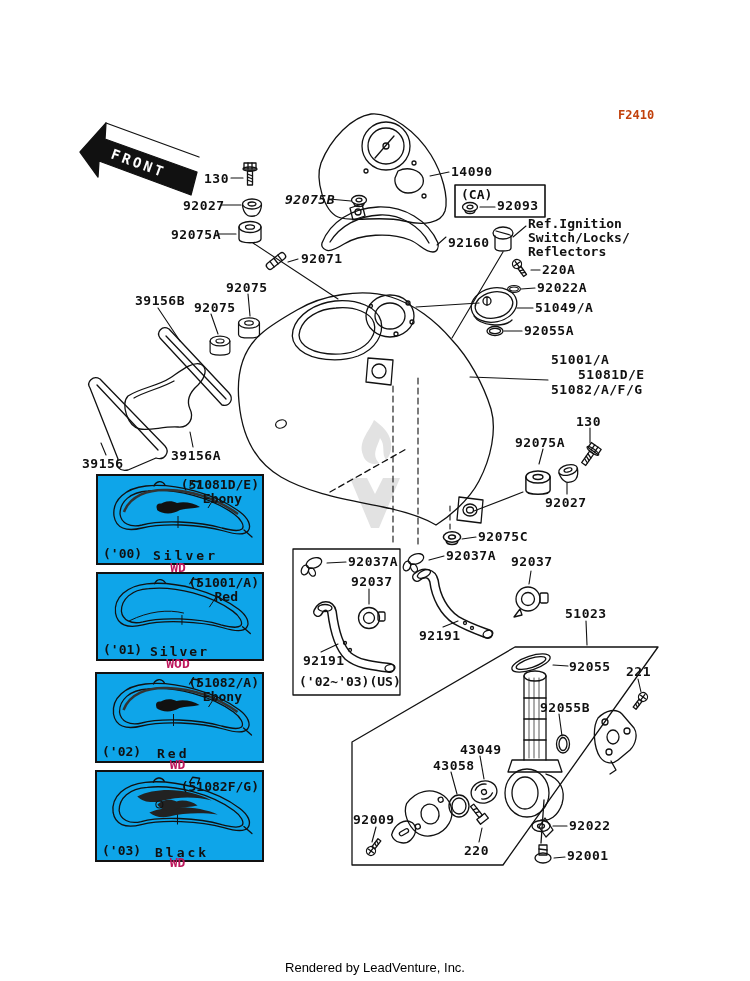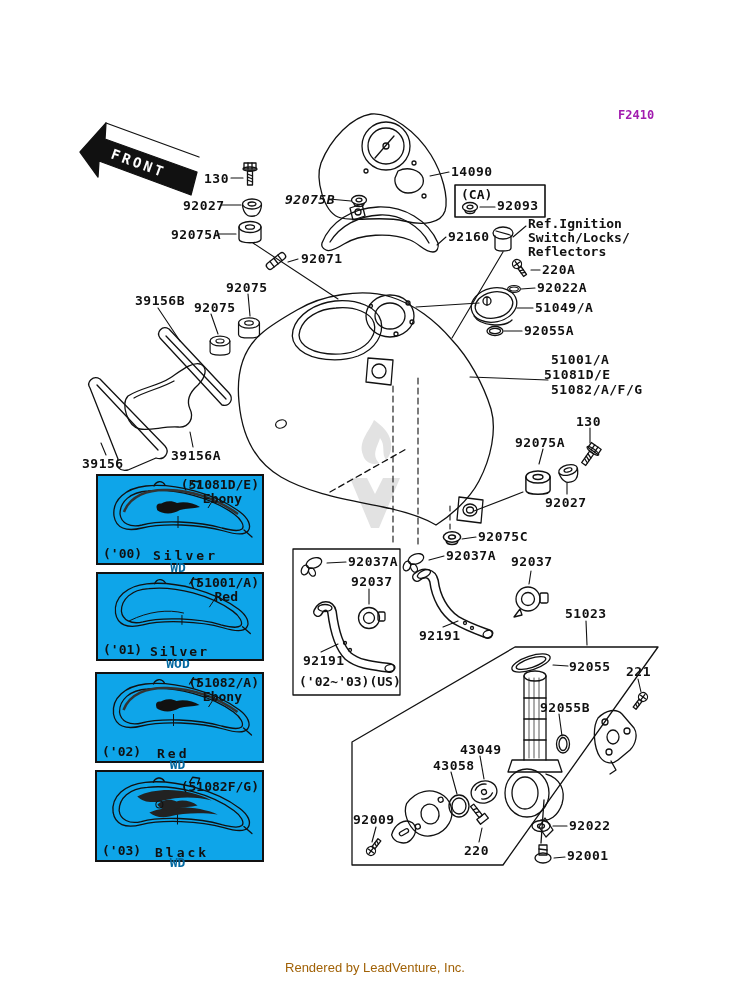--- a/index.html
+++ b/index.html
@@ -4,26 +4,26 @@
 <style>
   html,body{margin:0;padding:0;background:#fff;}
   .stage{position:relative;width:750px;height:981px;background:#fff;overflow:hidden;
          font-family:"DejaVu Sans Mono",monospace;}
   .stage svg.art{position:absolute;left:0;top:0;}
   #labels-layer{position:absolute;left:0;top:0;width:750px;height:981px;}
   .plabel{position:absolute;font:700 13px "DejaVu Sans Mono",monospace;letter-spacing:0.5px;
           color:#111;white-space:nowrap;line-height:13px;}
   .note-line{position:absolute;font:700 13px "DejaVu Sans Mono",monospace;color:#111;white-space:nowrap;}
   .caption{position:absolute;font:700 13px "DejaVu Sans Mono",monospace;color:#111;letter-spacing:0;white-space:nowrap;}
-  .diagram-code{position:absolute;left:618px;top:108px;font:700 12px "DejaVu Sans Mono",monospace;color:#a21caf;}
+  .diagram-code{position:absolute;left:618px;top:108px;font:700 12px "DejaVu Sans Mono",monospace;color:#c2410c;}
   .vbox{position:absolute;border:2px solid #111;background:#0ea5e9;}
   .vbox .vt{position:absolute;font:700 13px "DejaVu Sans Mono",monospace;color:#111;white-space:nowrap;}
-  .vdrive{position:absolute;font:700 13px "DejaVu Sans Mono",monospace;color:#0369a1;text-align:center;}
+  .vdrive{position:absolute;font:700 13px "DejaVu Sans Mono",monospace;color:#be185d;text-align:center;}
   .footer-credit{position:absolute;left:0;top:960px;width:750px;text-align:center;
-          font:13px "Liberation Sans",sans-serif;color:#a16207;}
+          font:13px "Liberation Sans",sans-serif;color:#000000;}
   .wm-text{position:absolute;left:252px;top:534px;font:700 24px "Liberation Sans",sans-serif;
           color:#e2e2e2;letter-spacing:11px;white-space:nowrap;}
 </style>
 </head>
 <body>
 
 <div class="stage">
 
 
   <svg class="art" width="750" height="981" viewBox="0 0 750 981" fill="none" stroke="#111" stroke-width="1.3" stroke-linecap="round" stroke-linejoin="round">
@@ -326,30 +326,30 @@
     </g>
   </svg>
 
   <div id="labels-layer">
       <div class="plabel" style="left: 204px; top: 172px;">130</div>
       <div class="plabel" style="left: 183px; top: 199px;">92027</div>
       <div class="plabel" style="left: 171px; top: 228px;">92075A</div>
       <div class="plabel" style="left: 285px; top: 193px; font-style: italic;">92075B</div>
       <div class="plabel" style="left: 301px; top: 252px;">92071</div>
       <div class="plabel" style="left: 451px; top: 165px;">14090</div>
-      <div class="plabel" style="left: 448px; top: 230px;">92160</div>
+      <div class="plabel" style="left: 448px; top: 236px;">92160</div>
       <div class="plabel" style="left: 542px; top: 263px;">220A</div>
       <div class="plabel" style="left: 537px; top: 281px;">92022A</div>
       <div class="plabel" style="left: 535px; top: 301px;">51049/A</div>
       <div class="plabel" style="left: 524px; top: 324px;">92055A</div>
       <div class="plabel" style="left: 135px; top: 294px;">39156B</div>
       <div class="plabel" style="left: 194px; top: 301px;">92075</div>
       <div class="plabel" style="left: 226px; top: 281px;">92075</div>
       <div class="plabel" style="left: 551px; top: 353px;">51001/A</div>
-      <div class="plabel" style="left: 544px; top: 368px;">51081D/E</div>
+      <div class="plabel" style="left: 578px; top: 368px;">51081D/E</div>
       <div class="plabel" style="left: 551px; top: 383px;">51082/A/F/G</div>
       <div class="plabel" style="left: 82px; top: 457px;">39156</div>
       <div class="plabel" style="left: 171px; top: 449px;">39156A</div>
       <div class="plabel" style="left: 515px; top: 436px;">92075A</div>
       <div class="plabel" style="left: 576px; top: 415px;">130</div>
       <div class="plabel" style="left: 545px; top: 496px;">92027</div>
       <div class="plabel" style="left: 478px; top: 530px;">92075C</div>
       <div class="plabel" style="left: 348px; top: 555px;">92037A</div>
       <div class="plabel" style="left: 446px; top: 549px;">92037A</div>
       <div class="plabel" style="left: 351px; top: 575px;">92037</div>

